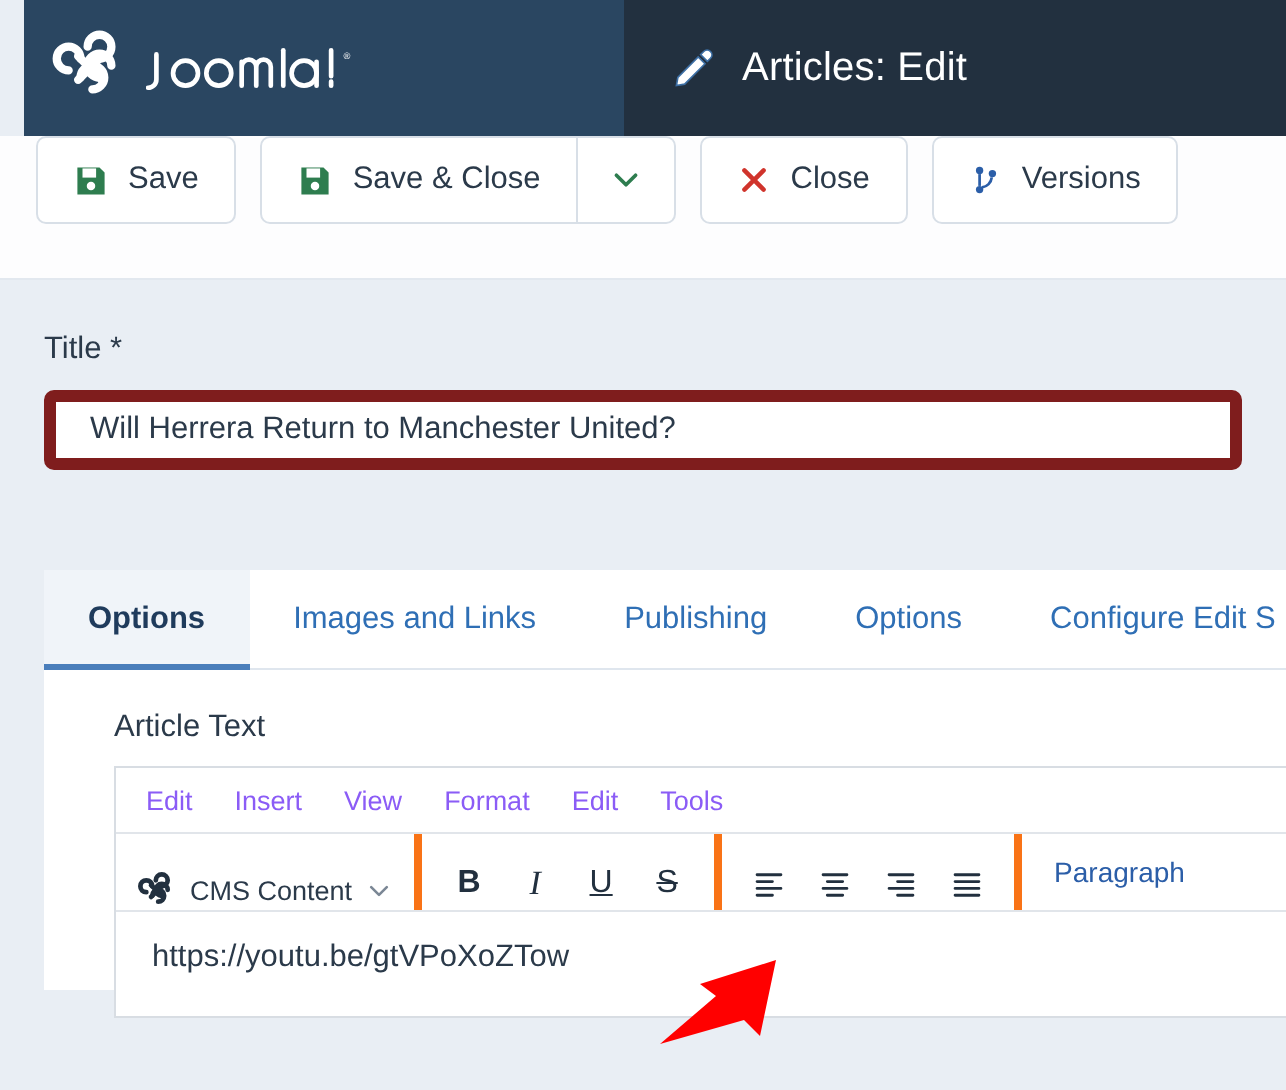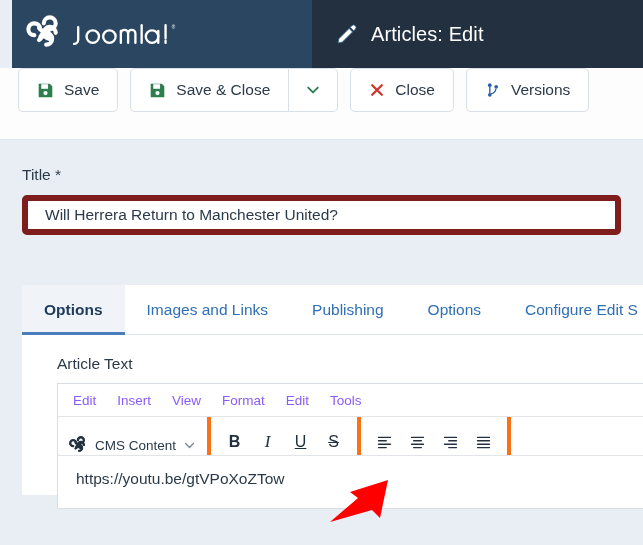--- a/index.html
+++ b/index.html
@@ -335,20 +335,23 @@
           </span>
           <span class="fmt-btn">
             <span class="ico">
               <svg viewBox="0 0 20 20" width="17" height="17" stroke="#22303f" stroke-width="1.7" stroke-linecap="round">
                 <path d="M3 4 H17 M3 8 H17 M3 12 H17 M3 16 H17"></path>
               </svg>
             </span>
           </span>
         </div>
 
+        <div class="para-group">
+          <span>Paragraph</span>
+        </div>
       </div>
 
       <div class="editor-body">
         <span>https://youtu.be/gtVPoXoZTow</span>
       </div>
     </div>
   </div>
 </div>
 
 <div class="arrow-annotation">

